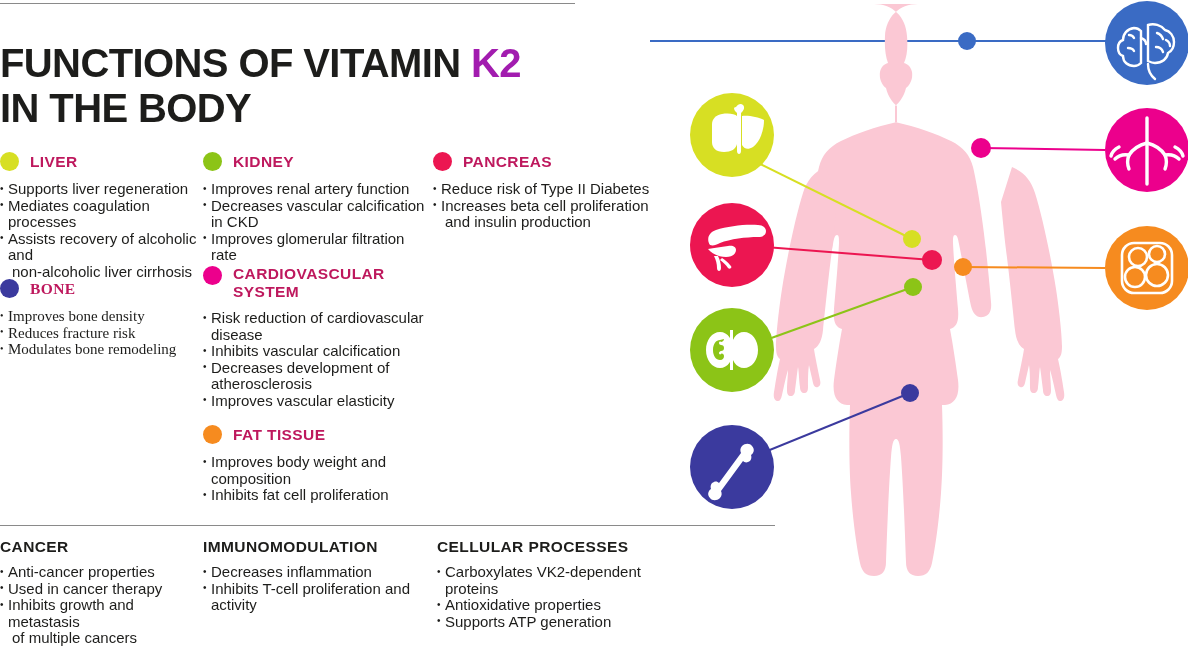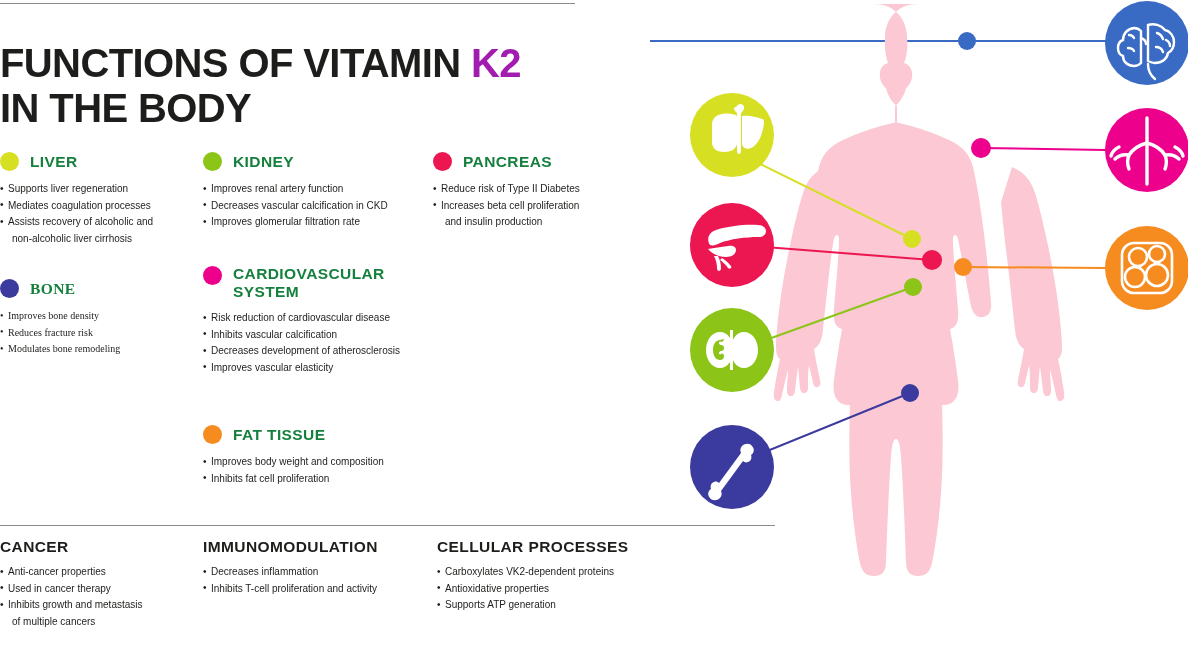--- a/index.html
+++ b/index.html
@@ -20,28 +20,28 @@
     letter-spacing:-0.6px;color:#1d1d1b;
   }
   .title .l2{display:block;margin-top:5px;}
   .title .k2{color:#a21caf;}
 
   
   .sec{position:absolute;}
   .sec-head{display:flex;align-items:center;gap:11px;height:22px;}
   .dot{width:19px;height:19px;border-radius:50%;flex:none;}
   .sec-title{
-    font-size:15.5px;font-weight:bold;letter-spacing:.4px;color:#15803d;
+    font-size:15.5px;font-weight:bold;letter-spacing:.4px;color:#be185d;
     line-height:17px;
   }
   .sec-title.two-line{line-height:18px;}
   .sec-head.tall{align-items:flex-start;height:auto;}
   .bullets{margin-top:9px;}
   .bullets li{
-    list-style:none;font-size:10px;line-height:16.6px;color:#1d1d1b;
+    list-style:none;font-size:15px;line-height:16.6px;color:#1d1d1b;
     position:relative;padding-left:8px;white-space:pre-line;
   }
   .bullets li:before{
     content:"\2022";position:absolute;left:0;top:-0.5px;font-size:10px;
   }
   .bullets li.cont{padding-left:12px;}
   .bullets li.cont:before{content:"";}
   ul{margin:0;padding:0;}
 
   

